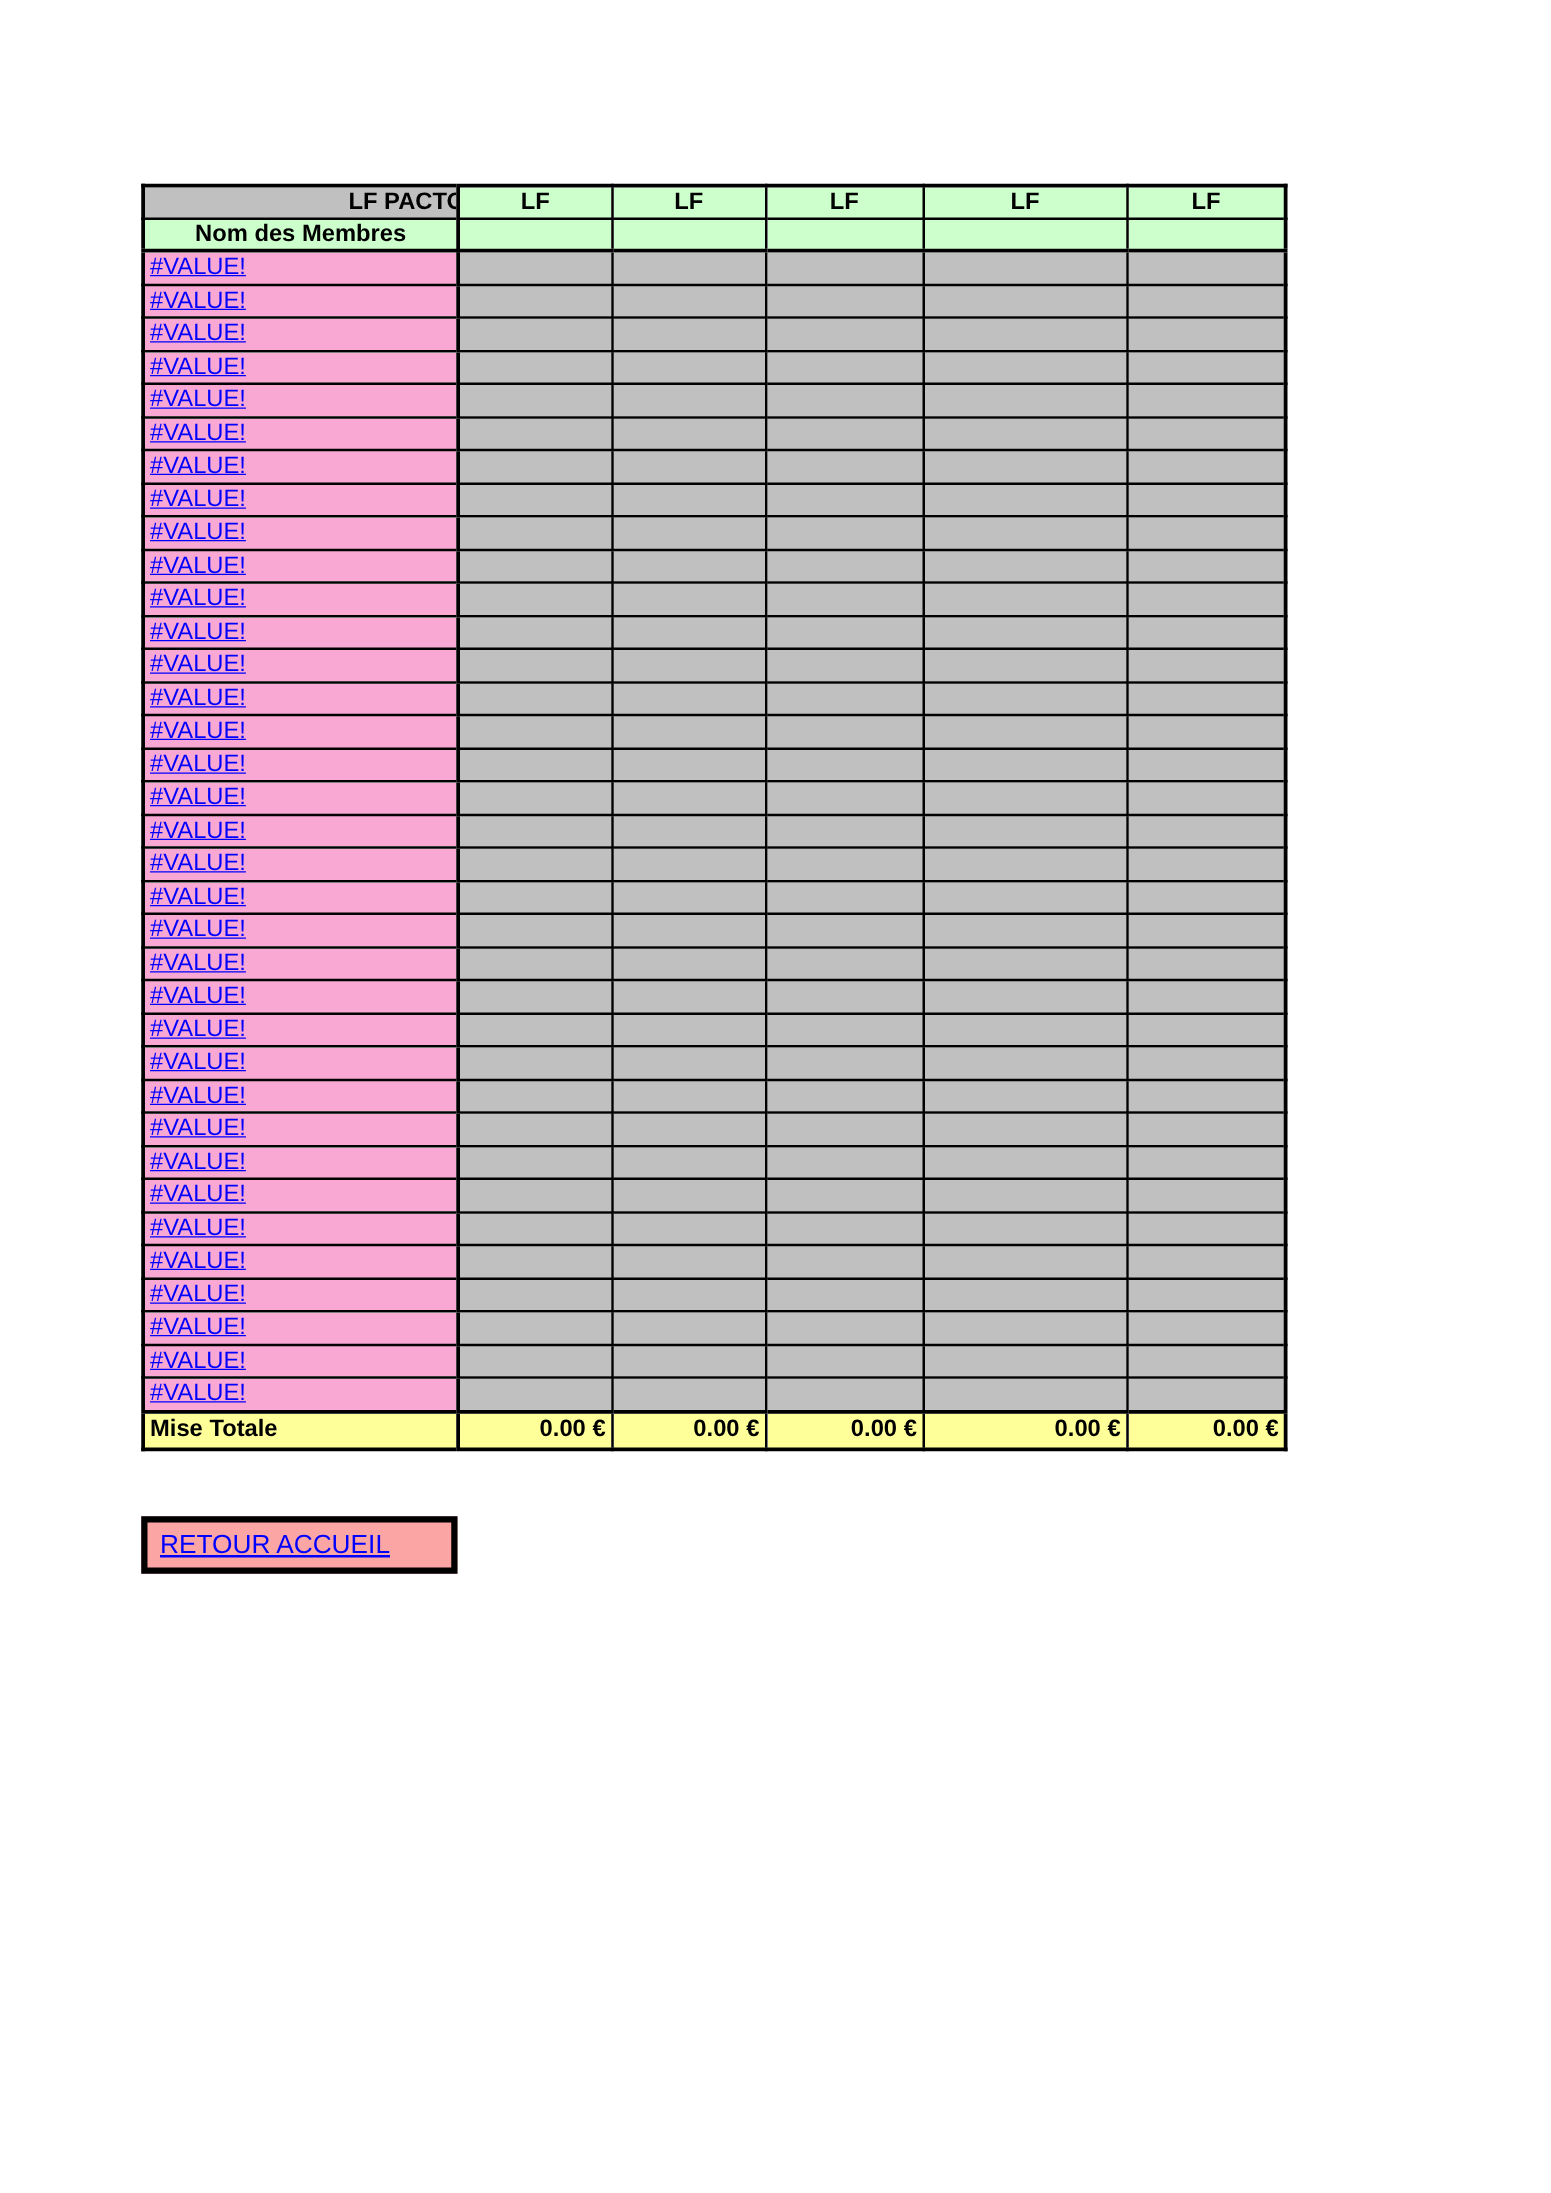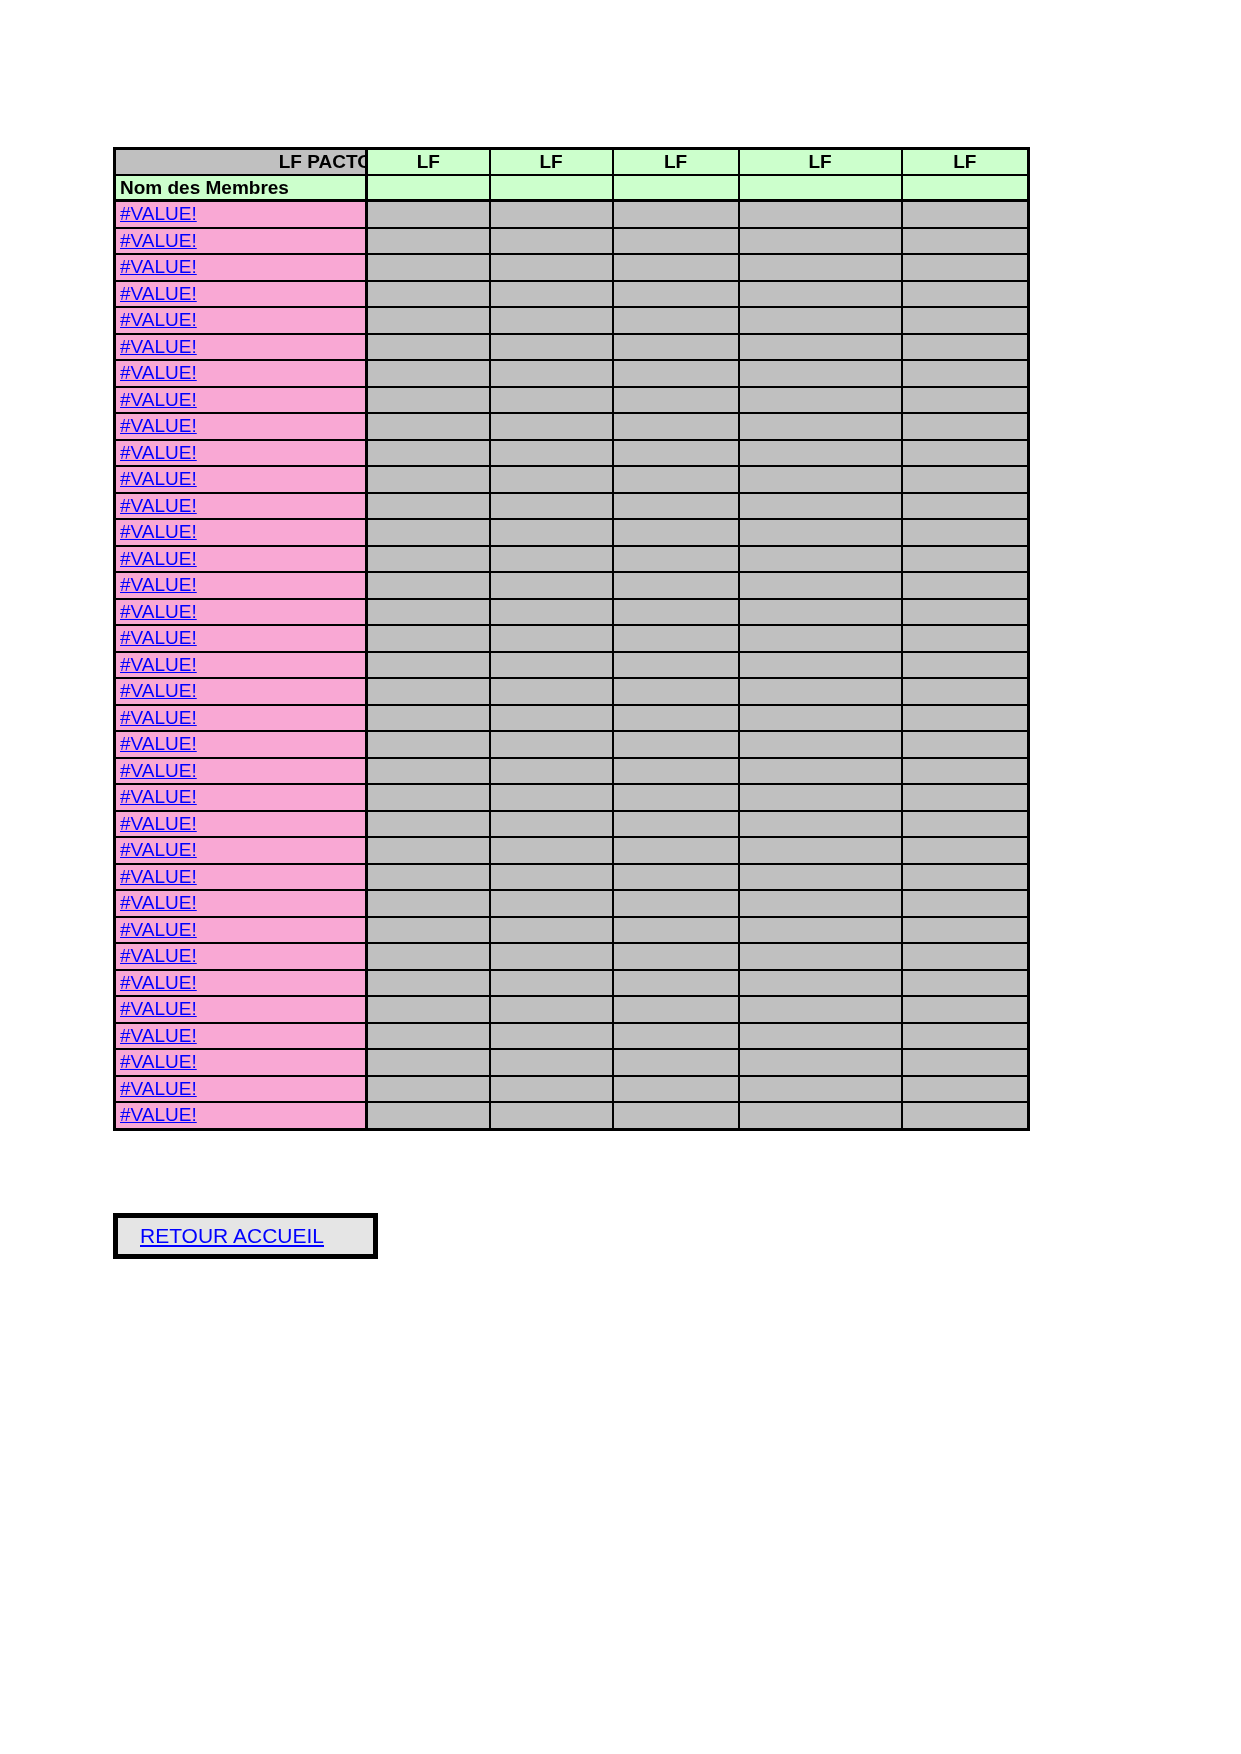--- a/index.html
+++ b/index.html
@@ -43,21 +43,21 @@
     margin-right: -11px; 
     white-space: nowrap;
   }
   
   th.lf {
     background: #ccffcc;
     font-weight: bold;
     height: 24px;
   }
   
-  tr.members td { background: #ccffcc; height: 23px; }
+  tr.members td { background: #ccffcc; height: 23px; text-align: center; }
   td.members-label { font-weight: bold; text-align: left; }
   
   .name-col { border-right-width: 3px !important; }
   
   tr.value-row td { height: 24.5px; }
   td.value-cell { background: #f9a8d4; text-align: left; }
   td.data-cell { background: #c0c0c0; }
   a.err-link, a.back-link {
     color: #0000ff;
     text-decoration: underline;
@@ -67,25 +67,25 @@
   tr.players td { background: #ffff99; height: 27px; }
   td.row-label { font-weight: bold; text-align: left; }
   td.money { text-align: right; font-weight: bold; padding-right: 6px; }
   td.count { text-align: center; font-weight: bold; }
   tr.members td { border-bottom-width: 3px; }
   
   .back-box {
     position: absolute;
     left: 113px; top: 1213px;
     width: 233px; height: 36px;
-    background: #e5e5e5;
+    background: #fca5a5;
     border: 5px solid #000;
     display: flex;
     align-items: center;
-    padding-left: 22px;
+    padding-left: 10px;
     font-size: 21px;
     text-align: right;
   }
 </style>
 </head>
 <body>
 
 <table class="grid">
   <colgroup>
     <col style="width:252px">
@@ -391,18 +391,26 @@
       <tr class="value-row">
         <td class="value-cell name-col"><a href="#" class="err-link">#VALUE!</a></td>
         <td class="data-cell"></td>
         <td class="data-cell"></td>
         <td class="data-cell"></td>
         <td class="data-cell"></td>
         <td class="data-cell"></td>
       </tr>
     </tbody>
   <tfoot>
+    <tr class="totals">
+      <td class="row-label name-col">Mise Totale</td>
+      <td class="money">0.00 €</td>
+      <td class="money">0.00 €</td>
+      <td class="money">0.00 €</td>
+      <td class="money">0.00 €</td>
+      <td class="money">0.00 €</td>
+    </tr>
   </tfoot>
 </table>
 
 <div class="back-box">
   <a href="#" class="back-link">RETOUR ACCUEIL</a>
 </div>
 
 </body></html>

